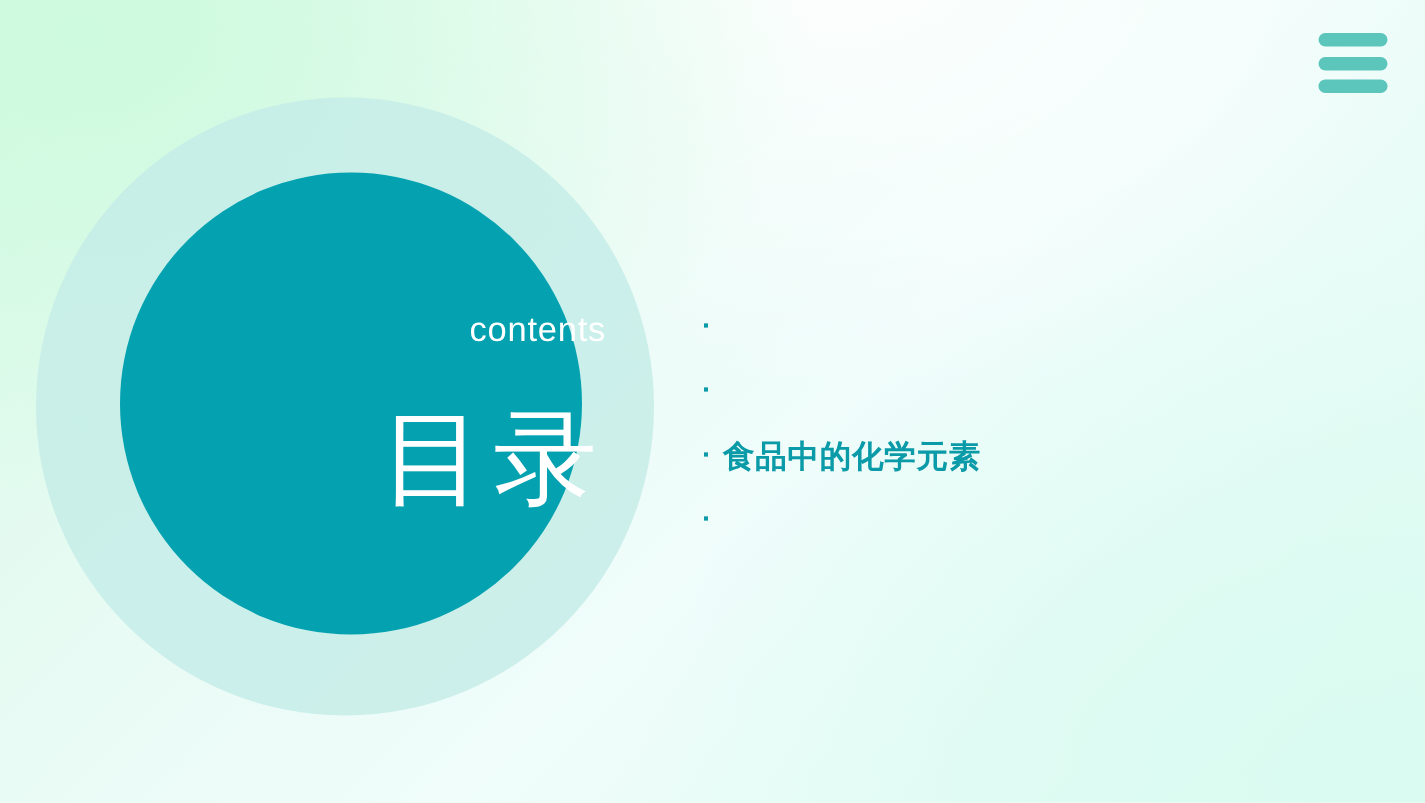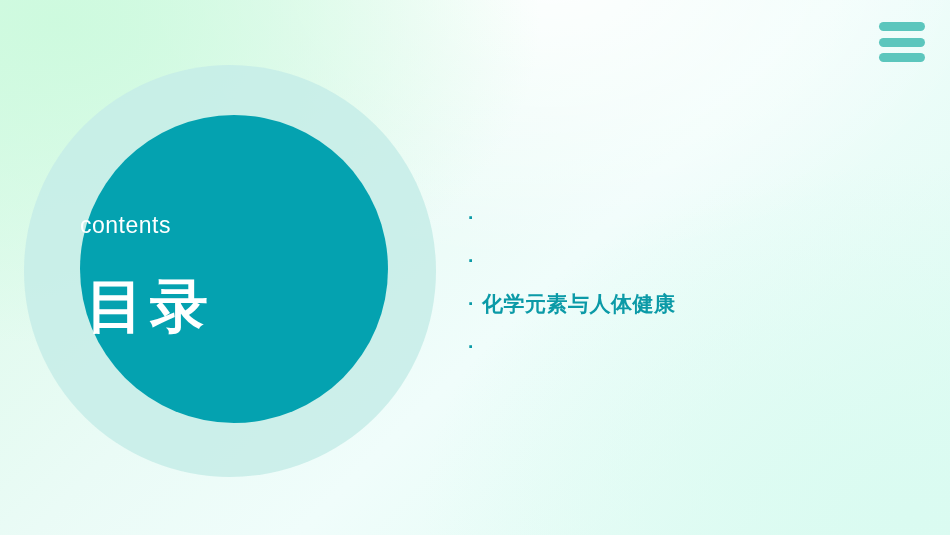--- a/index.html
+++ b/index.html
@@ -42,44 +42,44 @@
     left: 80px;
     top: 115px;
     width: 308px;
     height: 308px;
     border-radius: 50%;
     background: #04a2b0;
   }
 
   .circle-text {
     position: absolute;
-    left: 80px;
+    left: 96px;
     top: 115px;
     width: 308px;
     height: 308px;
     display: flex;
     flex-direction: column;
-    align-items: flex-start;
+    align-items: flex-end;
     justify-content: center;
     box-sizing: border-box;
     padding-top: 10px;
   }
   .contents-label {
     color: #ffffff;
     font-size: 23px;
     font-weight: 400;
     letter-spacing: 0.5px;
     line-height: 1;
     margin-bottom: 40px;
     white-space: nowrap;
   }
   .title-cn {
     color: #ffffff;
-    font-size: 58px;
-    font-weight: bold;
+    font-size: 69px;
+    font-weight: normal;
     letter-spacing: 6px;
     line-height: 1;
     white-space: nowrap;
     text-indent: 6px;
   }
 
   
   .menu-btn {
     position: absolute;
     right: 25px;
@@ -151,21 +151,21 @@
     <div class="agenda-item">
       <span class="agenda-bullet">·</span>
     </div>
 
     <div class="agenda-item">
       <span class="agenda-bullet">·</span>
     </div>
 
     <div class="agenda-item">
       <span class="agenda-bullet">·</span>
-      <span class="agenda-text">化学元素与人体健康</span>
+      <span class="agenda-text">食品中的化学元素</span>
     </div>
 
     <div class="agenda-item">
       <span class="agenda-bullet">·</span>
     </div>
 
   </div>
 
 </div>
 

